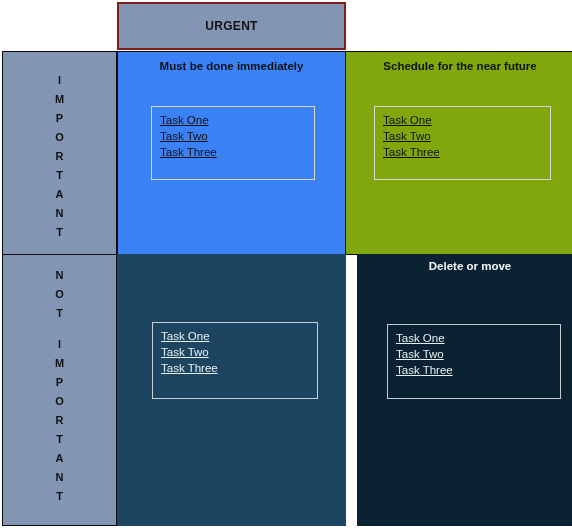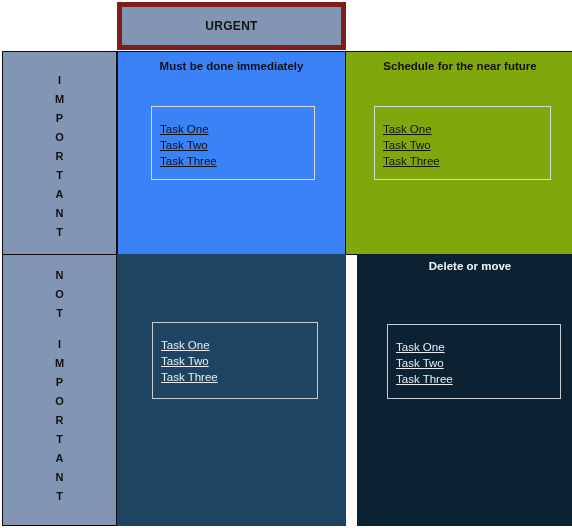--- a/index.html
+++ b/index.html
@@ -18,21 +18,21 @@
     background: #ffffff;
     overflow: hidden;
   }
 
   
   .col-header {
     position: absolute;
     top: 2px;
     height: 48px;
     background: #8296b4;
-    border: 5px solid #7f1d1d;
+    border: 2px solid #7f1d1d;
     box-sizing: border-box;
     display: flex;
     align-items: center;
     justify-content: center;
     font-size: 12px;
     font-weight: bold;
     color: #111111;
     letter-spacing: 0.3px;
   }
   #col-header-urgent { left: 117px; width: 229px; }
@@ -110,21 +110,21 @@
   #quadrant-delete .quadrant-title {
     top: 6px;
     color: #f2f6f8;
   }
 
   
   .task-box {
     position: absolute;
     box-sizing: border-box;
     border: 1px solid #d8d8d0;
-    padding: 14px 0 0 8px;
+    padding: 5px 0 0 8px;
   }
   #task-box-do       { left: 33px;  top: 54px; width: 164px; height: 74px; }
   #task-box-schedule { left: 28px;  top: 54px; width: 177px; height: 74px; }
   #task-box-delegate { left: 35px;  top: 68px; width: 166px; height: 77px; }
   #task-box-delete   { left: 30px;  top: 70px; width: 174px; height: 75px; }
 
   .task-link {
     display: block;
     font-size: 11.5px;
     line-height: 16px;

